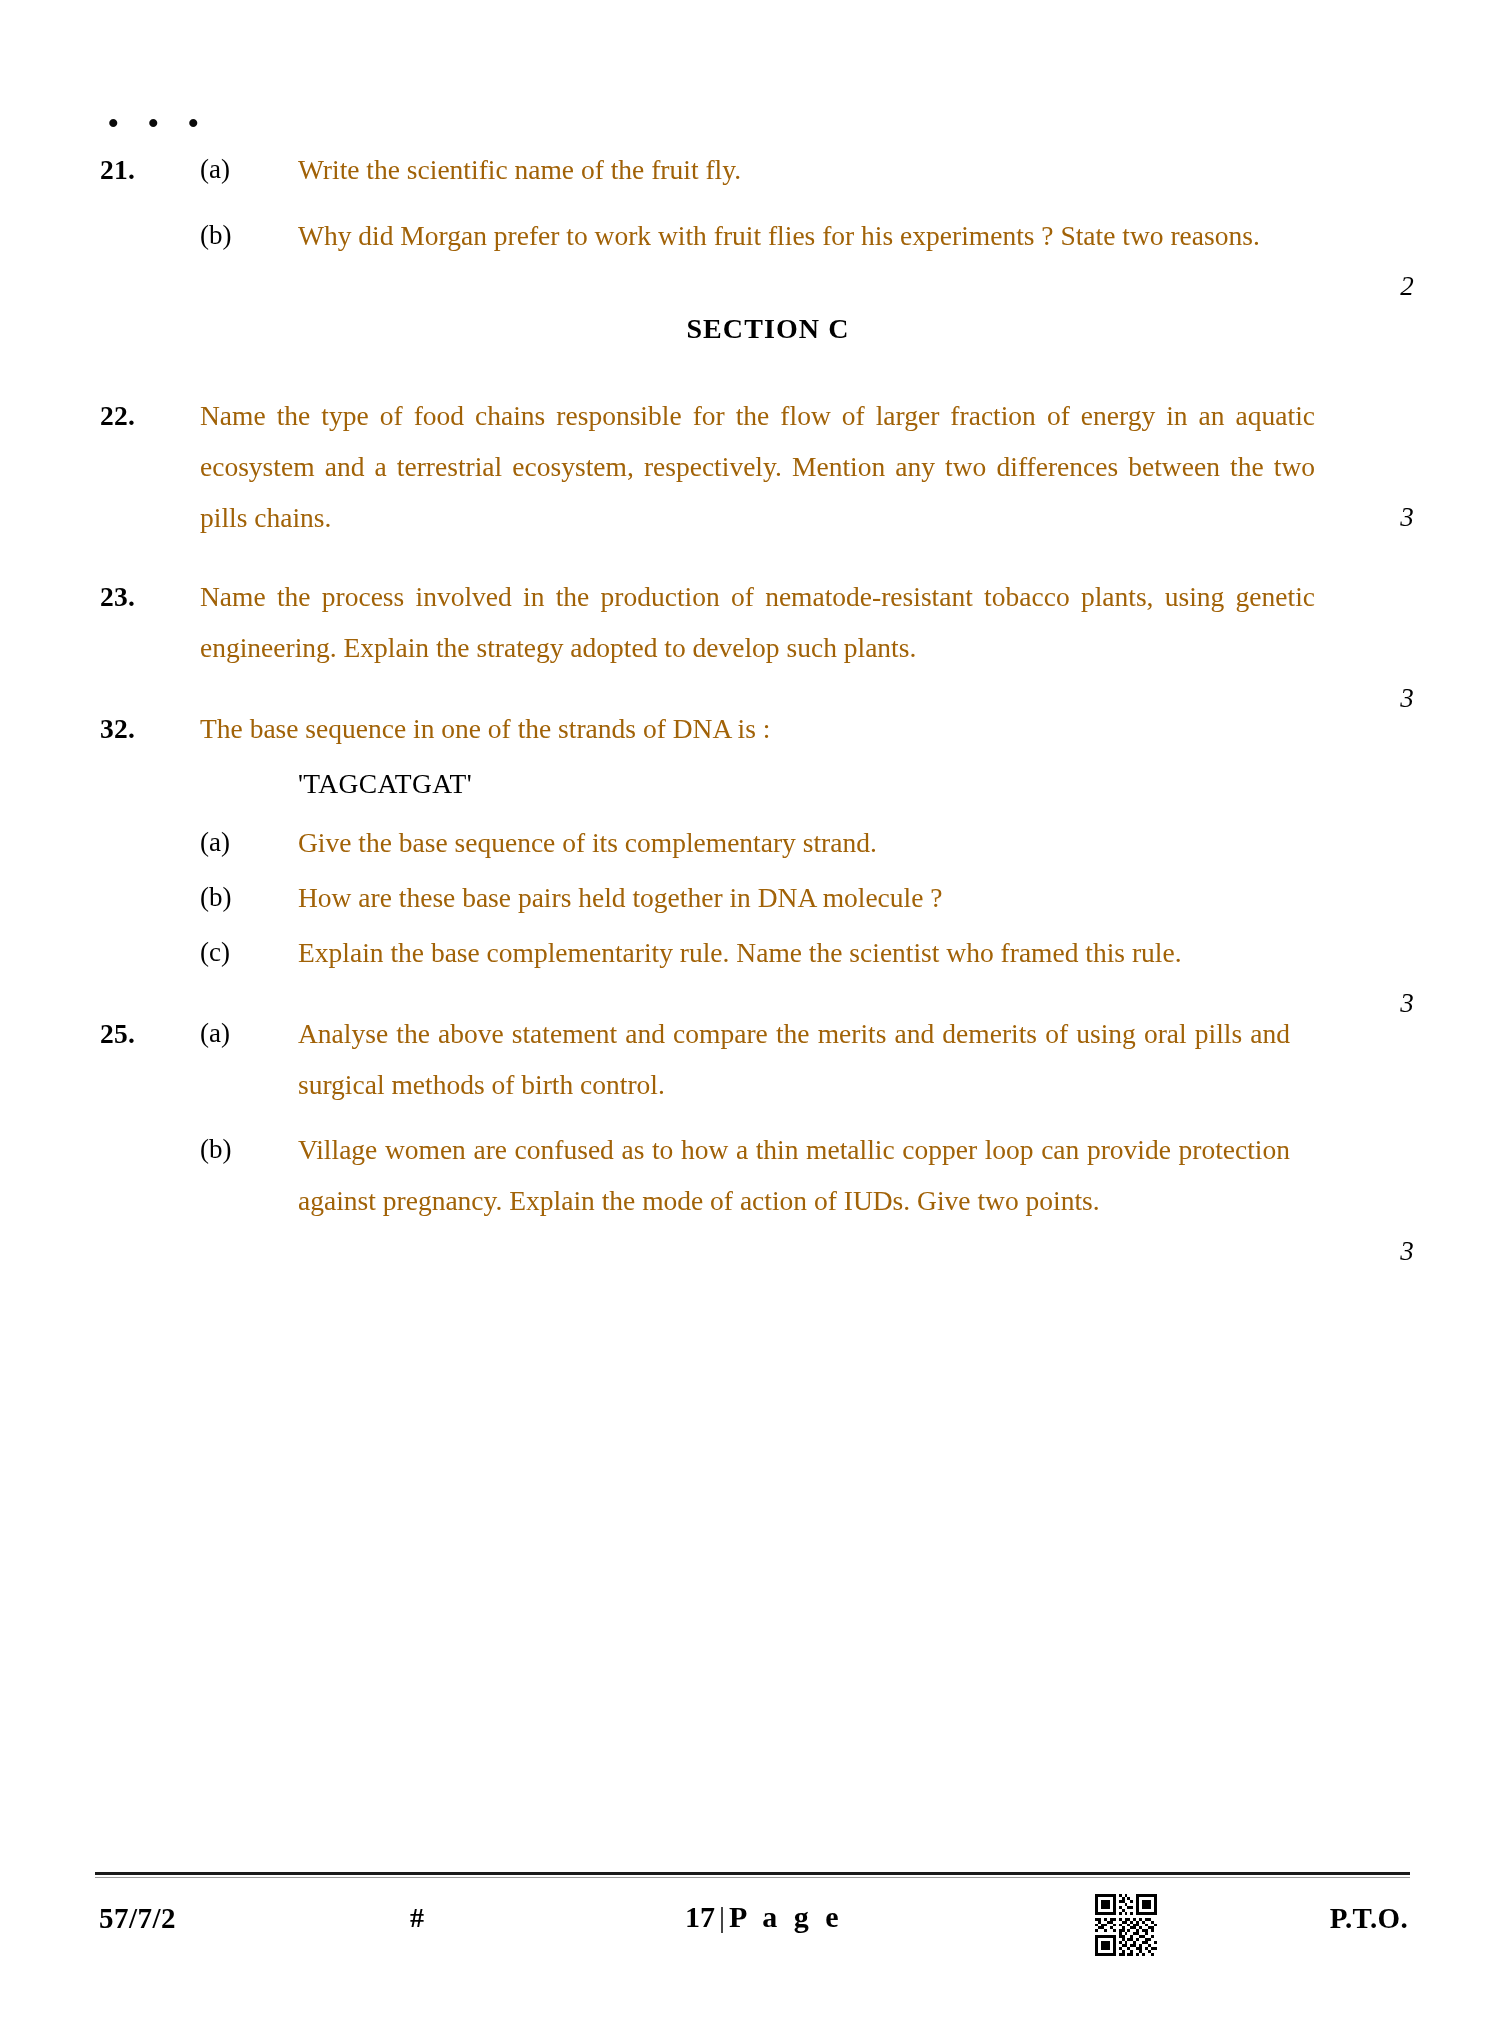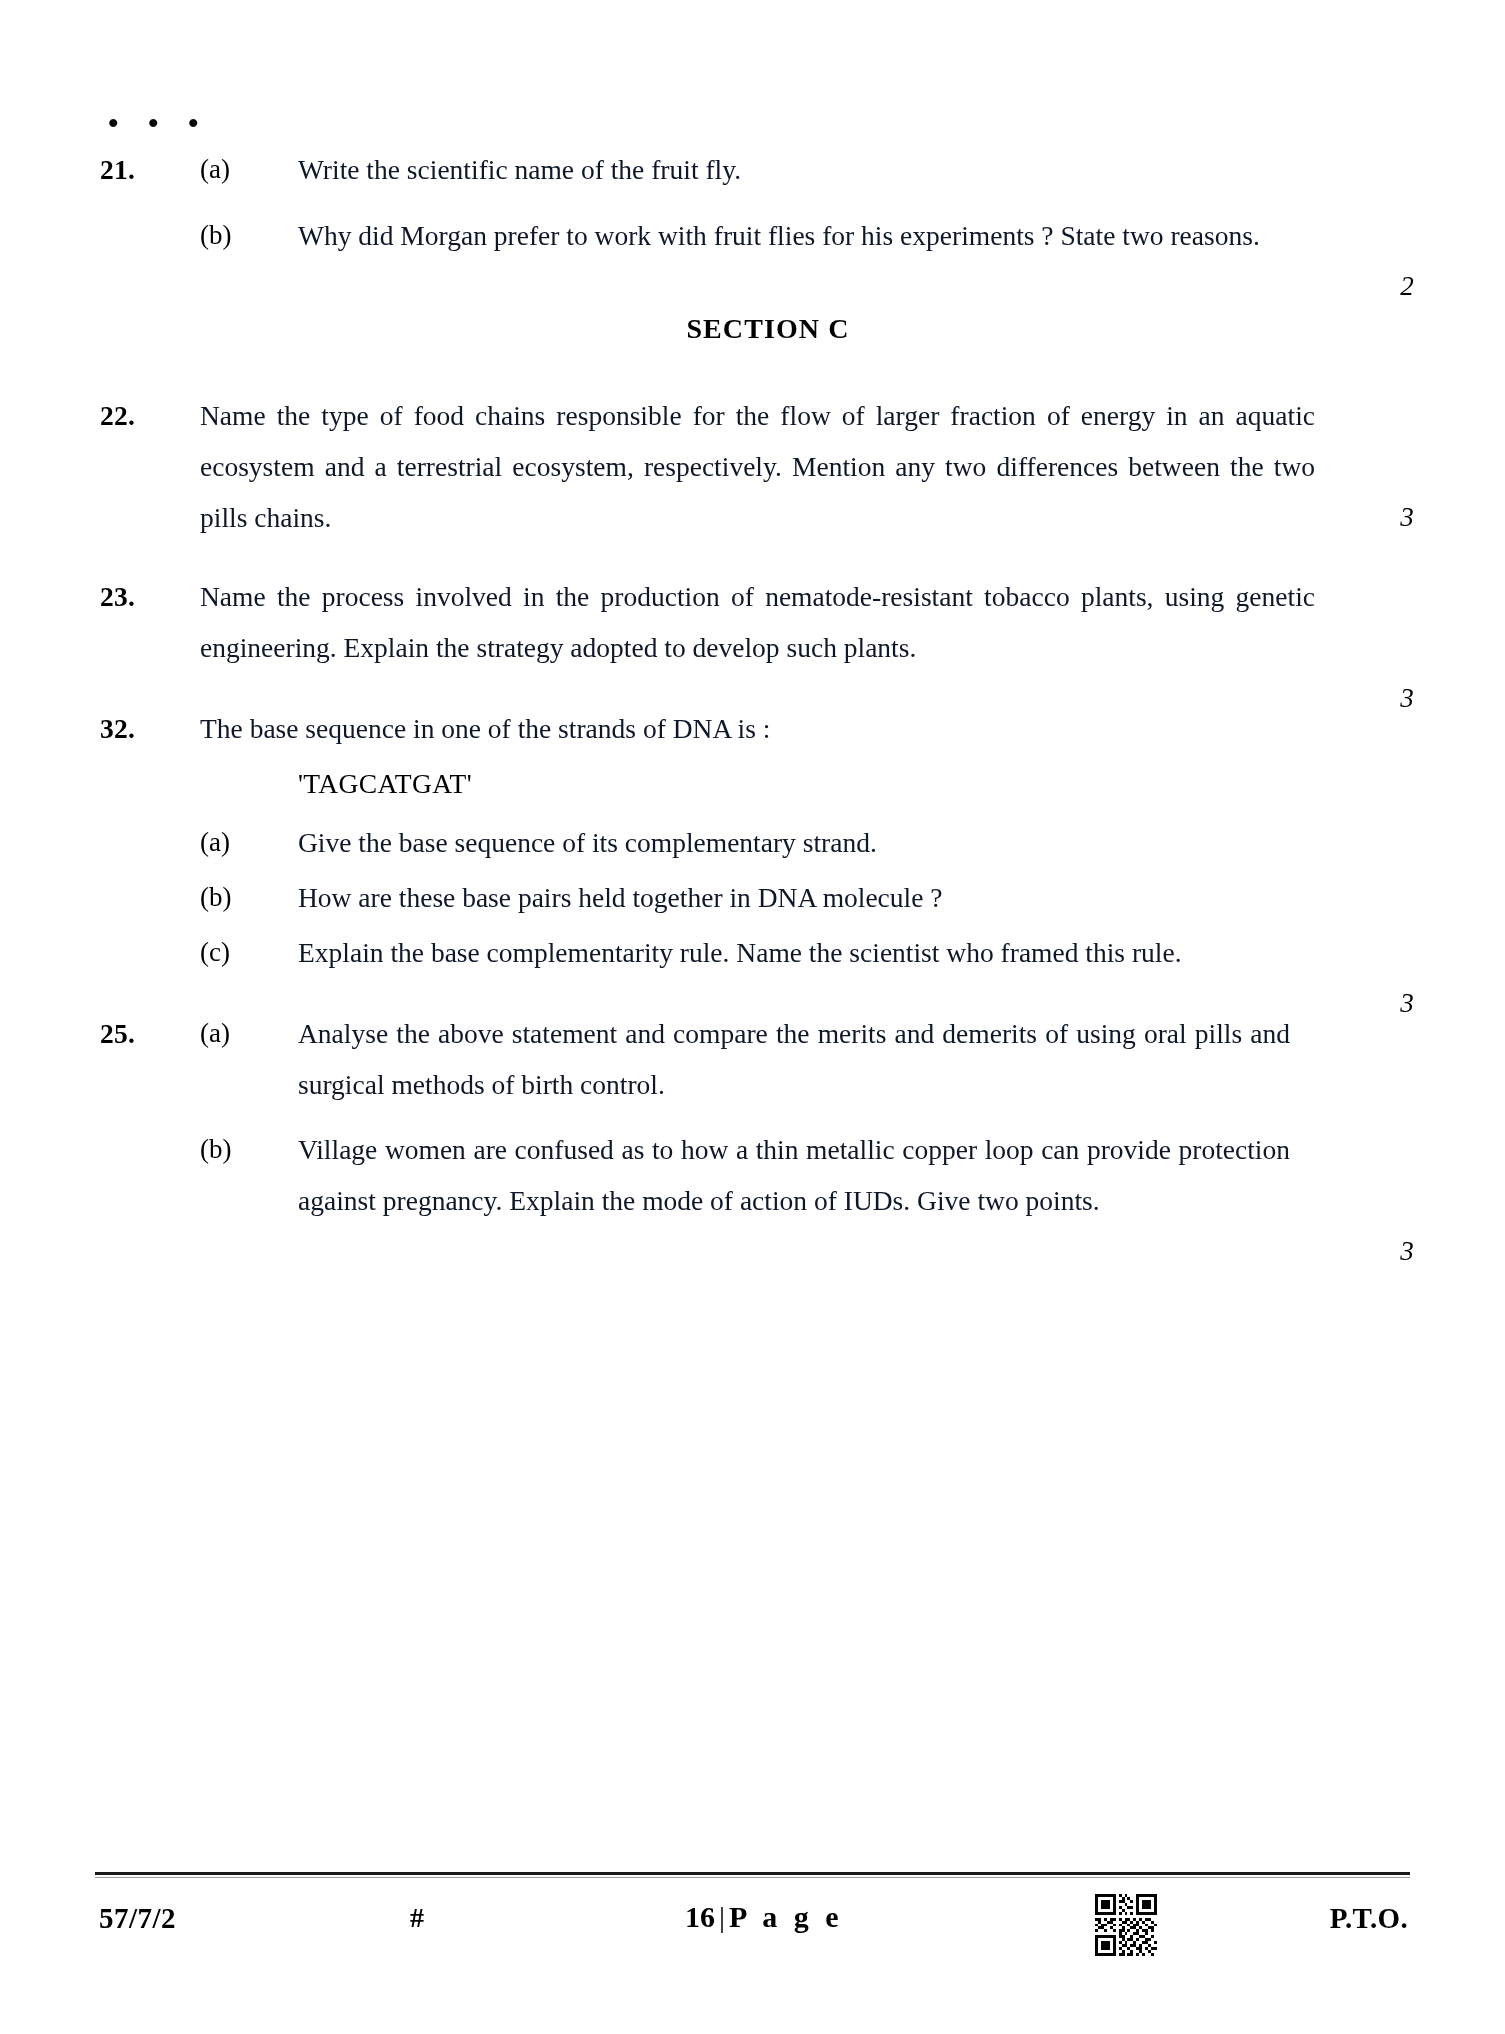--- a/index.html
+++ b/index.html
@@ -67,21 +67,21 @@
     left: 200px;
     top: 0;
     width: 80px;
     font-size: 27px;
     line-height: 51px;
   }
 
   .qtext {
     font-size: 27.5px;
     line-height: 51px;
-    color: #0f172a;
+    color: #a16207;
     margin: 0;
   }
 
   
   .body-l1 {            
     margin-left: 200px;
     margin-right: 190px;
   }
   .body-l2 {            
     margin-left: 298px;
@@ -272,21 +272,21 @@
     </div>
 
   </div>
 
   <div class="footer">
     <div class="footer-rule"></div>
     <div class="footer-row">
       <div class="f-code">57/7/2</div>
       <div class="f-hash">#</div>
       <div class="f-page">
-        <span class="pnum">16</span><span class="pbar">|</span><span class="pword">P a g e</span>
+        <span class="pnum">17</span><span class="pbar">|</span><span class="pword">P a g e</span>
       </div>
       <div class="qr">
         <svg width="62" height="62" viewBox="0 0 21 21" shape-rendering="crispEdges">
           <rect width="21" height="21" fill="#ffffff"></rect>
           <g fill="#000000">
 
             <rect x="0" y="0" width="7" height="1"></rect>
               <rect x="0" y="6" width="7" height="1"></rect>
             <rect x="0" y="0" width="1" height="7"></rect>
               <rect x="6" y="0" width="1" height="7"></rect>

